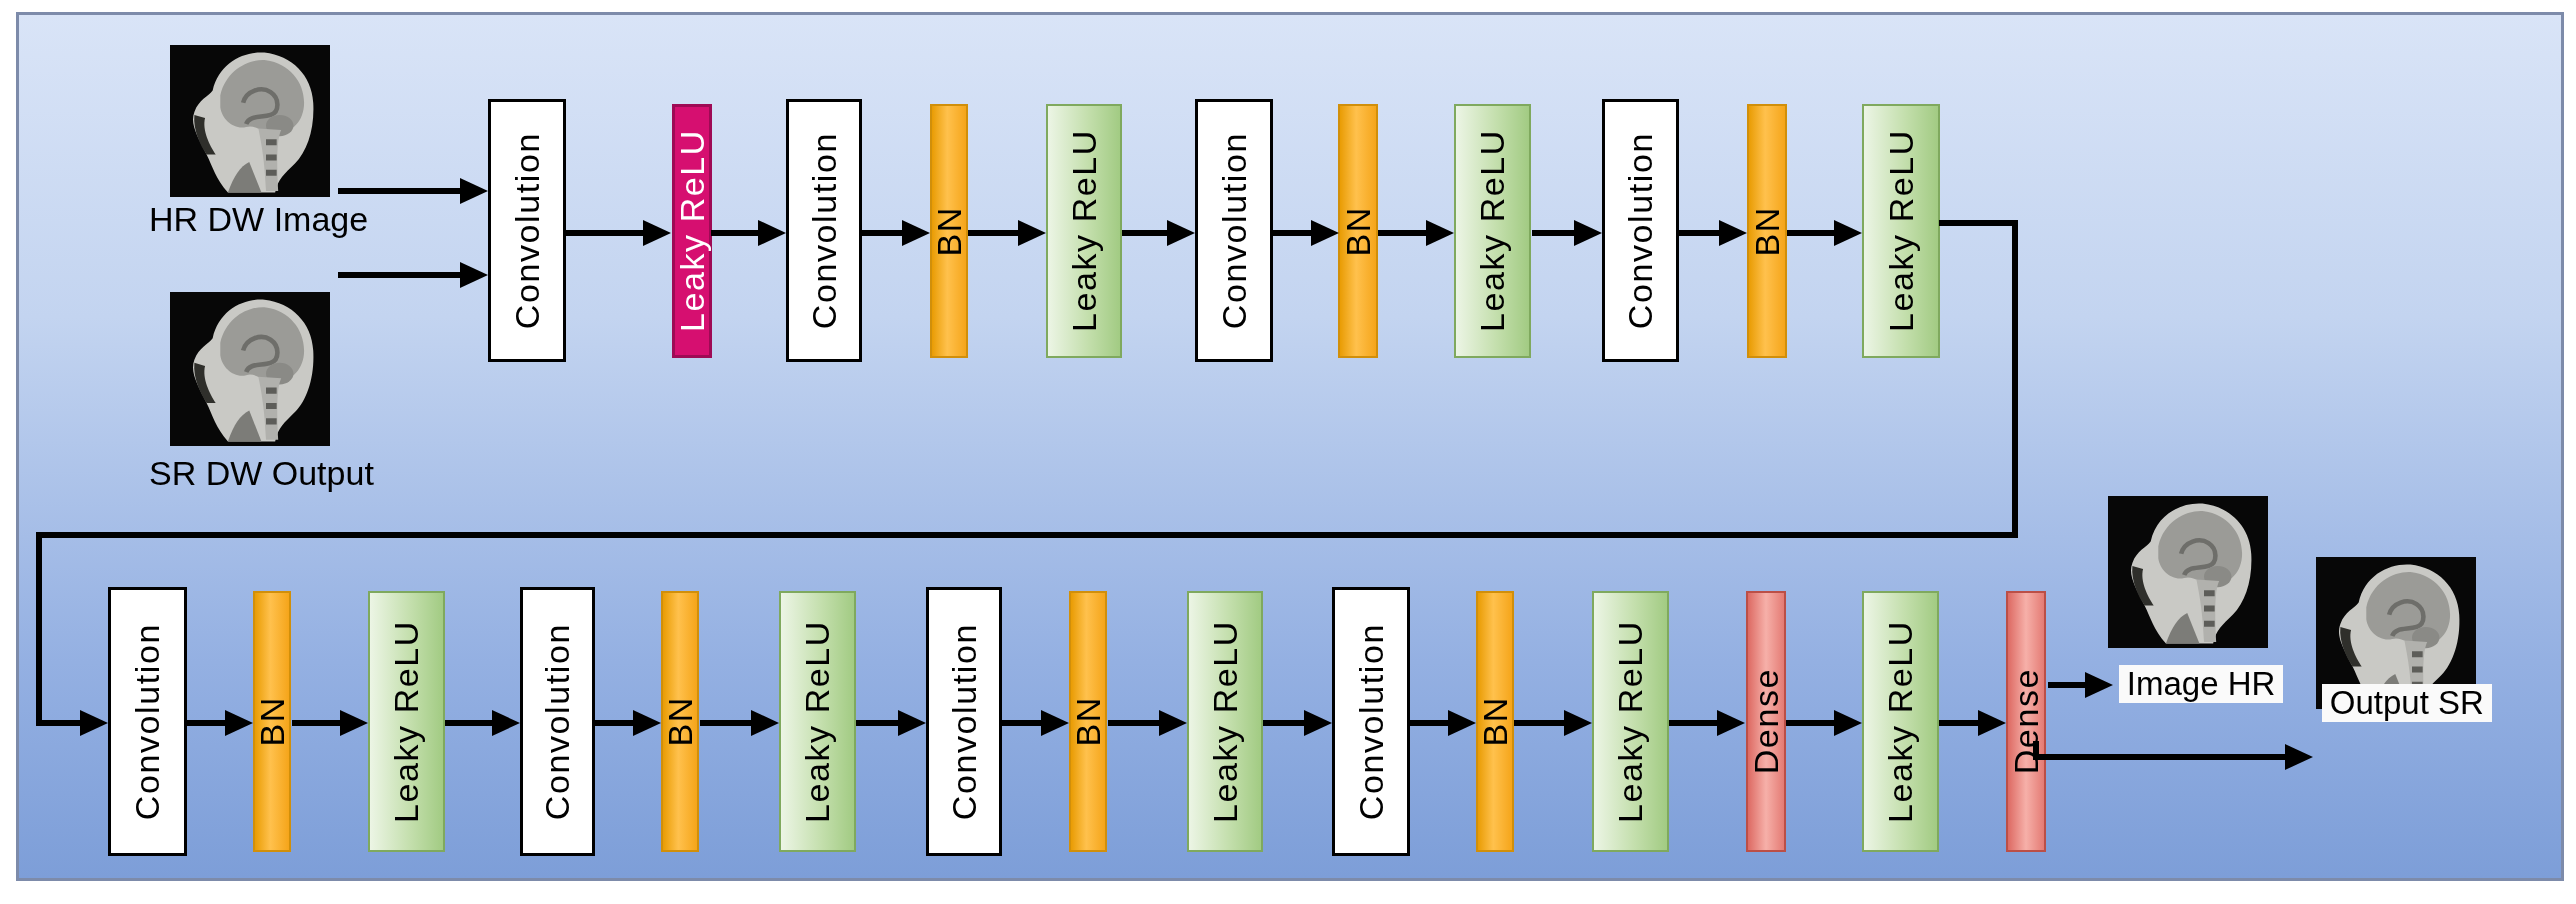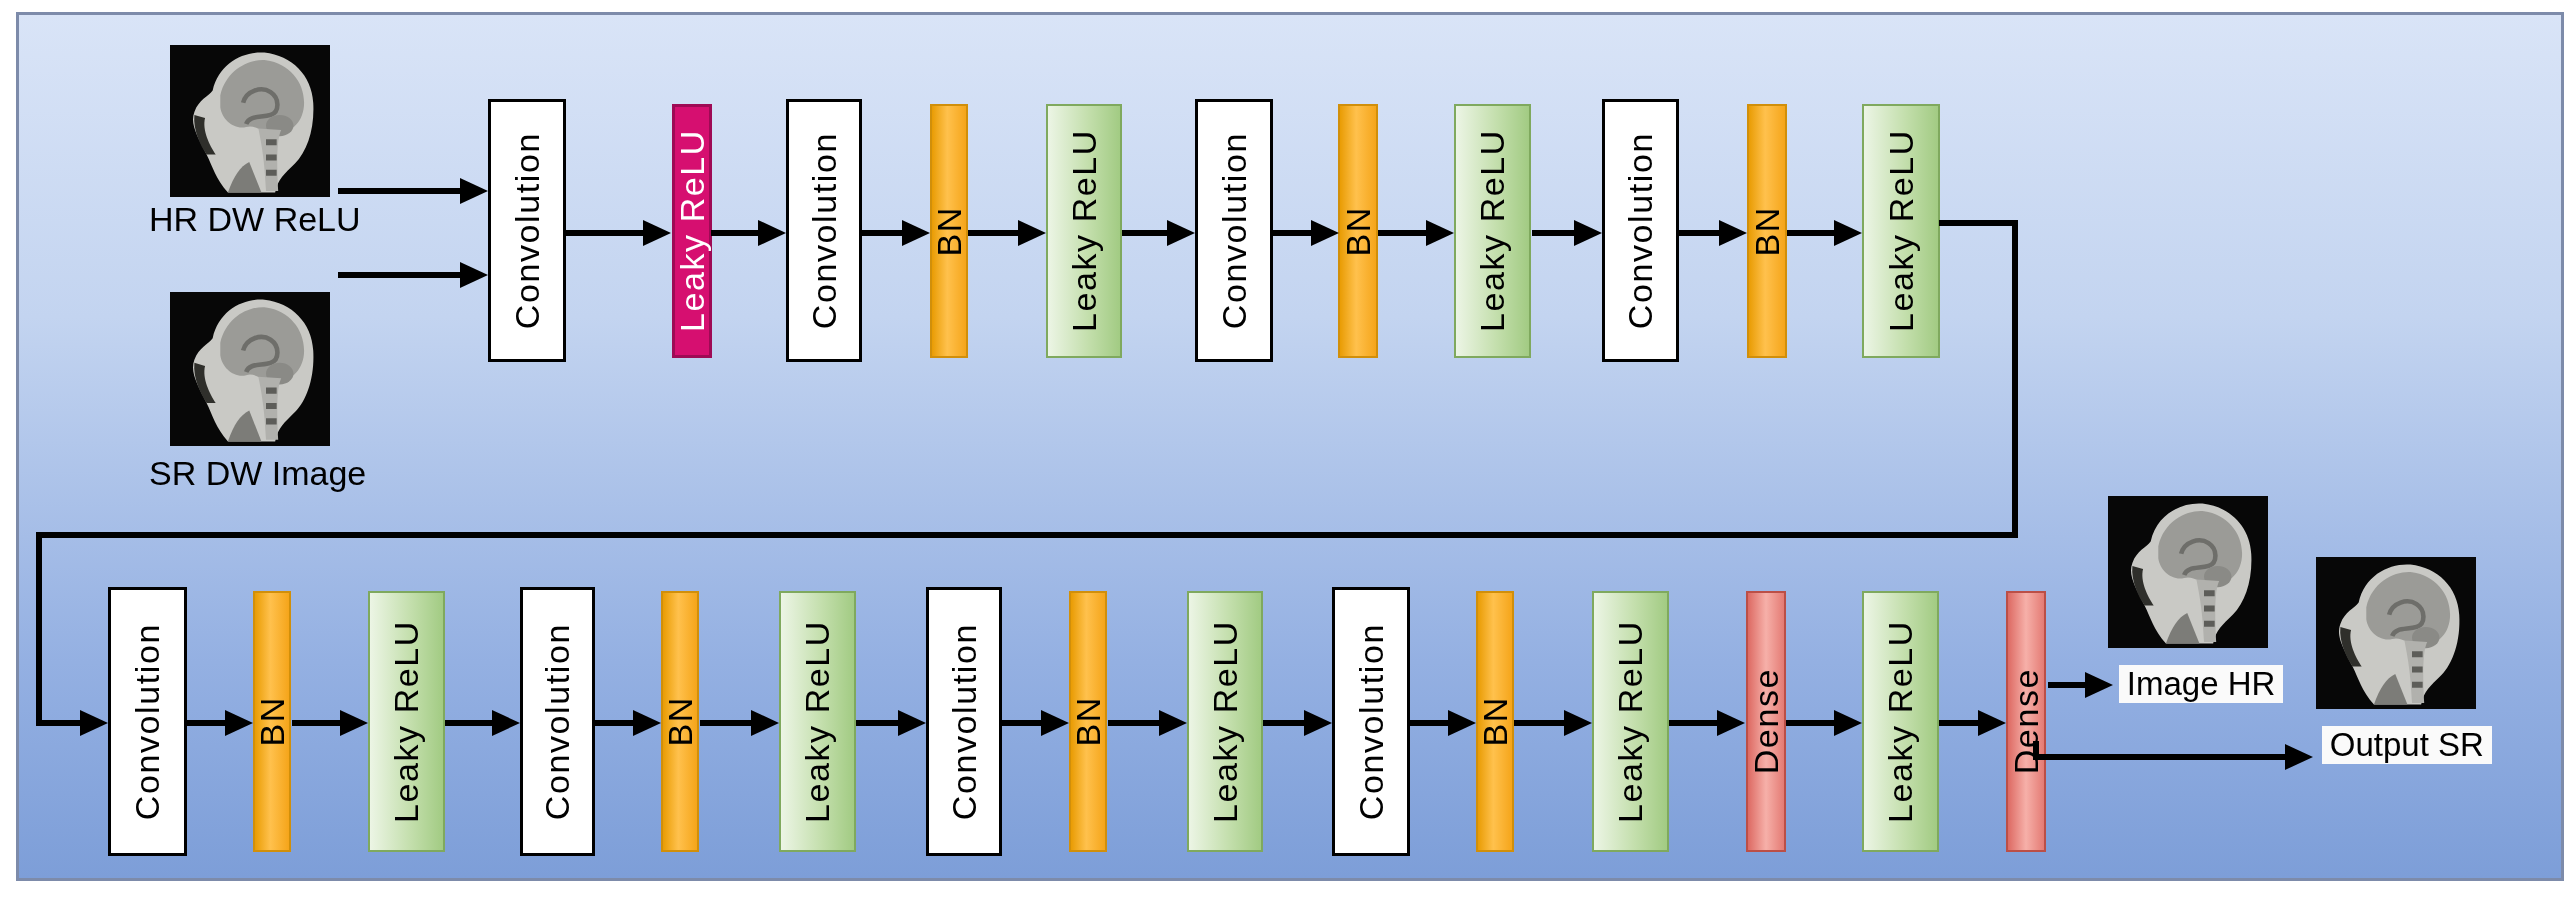--- a/index.html
+++ b/index.html
@@ -88,36 +88,36 @@
     <path d="M38,97 C30,88 28,80 24,72 C18,60 13,52 16,44 C19,36 25,34 28,30 C32,12 48,4 62,5 C80,7 93,20 94,38 C95,55 90,70 82,78 C75,85 71,88 69,97 Z" fill="#c9c9c5"></path>
     <path d="M33,33 C37,16 52,9 63,10 C78,12 88,24 88,38 C88,50 80,58 70,58 C60,58 56,52 50,54 C42,56 34,49 33,41 Z" fill="#9b9b97"></path>
     <path d="M48,38 C50,30 60,27 66,31 C72,35 72,44 66,46 C60,48 52,46 50,52" fill="none" stroke="#6e6e6a" stroke-width="3"></path>
     <ellipse cx="72" cy="53" rx="9" ry="7" fill="#8a8a86"></ellipse>
     <path d="M58,55 C60,65 62,75 63,96 L71,96 C70,76 70,62 73,56 Z" fill="#b1b1ad"></path>
     <path d="M24,72 C20,66 15,56 16,46 L23,48 C21,56 26,66 30,72 Z" fill="#2f2f2b"></path>
     <path d="M38,97 C42,86 46,80 52,77 L60,97 Z" fill="#7c7c78"></path>
     <path d="M63,62 L70,62 L70,66 L63,66 Z M63,72 L70,72 L70,76 L63,76 Z M63,82 L70,82 L70,86 L63,86 Z" fill="#5d5d59"></path>
   </svg>
 </div>
-  <div class="img-label" style="left:149px;top:200px;width:203px">HR DW ReLU</div>
+  <div class="img-label" style="left:149px;top:200px;width:203px">HR DW Image</div>
 
   <div class="mri brain-slot" style="left:170px;top:292px;width:160px;height:154px">
   <svg viewBox="0 0 105 100" preserveAspectRatio="none">
     <rect width="105" height="100" fill="#070707"></rect>
     <path d="M38,97 C30,88 28,80 24,72 C18,60 13,52 16,44 C19,36 25,34 28,30 C32,12 48,4 62,5 C80,7 93,20 94,38 C95,55 90,70 82,78 C75,85 71,88 69,97 Z" fill="#c9c9c5"></path>
     <path d="M33,33 C37,16 52,9 63,10 C78,12 88,24 88,38 C88,50 80,58 70,58 C60,58 56,52 50,54 C42,56 34,49 33,41 Z" fill="#9b9b97"></path>
     <path d="M48,38 C50,30 60,27 66,31 C72,35 72,44 66,46 C60,48 52,46 50,52" fill="none" stroke="#6e6e6a" stroke-width="3"></path>
     <ellipse cx="72" cy="53" rx="9" ry="7" fill="#8a8a86"></ellipse>
     <path d="M58,55 C60,65 62,75 63,96 L71,96 C70,76 70,62 73,56 Z" fill="#b1b1ad"></path>
     <path d="M24,72 C20,66 15,56 16,46 L23,48 C21,56 26,66 30,72 Z" fill="#2f2f2b"></path>
     <path d="M38,97 C42,86 46,80 52,77 L60,97 Z" fill="#7c7c78"></path>
     <path d="M63,62 L70,62 L70,66 L63,66 Z M63,72 L70,72 L70,76 L63,76 Z M63,82 L70,82 L70,86 L63,86 Z" fill="#5d5d59"></path>
   </svg>
 </div>
-  <div class="img-label" style="left:149px;top:454px;width:203px">SR DW Image</div>
+  <div class="img-label" style="left:149px;top:454px;width:203px">SR DW Output</div>
 
   <div class="arrow" style="left:338px;top:188px;width:122px"></div>
   <div class="arrow" style="left:338px;top:272px;width:122px"></div>
 
   <div class="block conv" style="left:488px;top:99px;width:78px;height:263px">
       <span class="vtext">Convolution</span>
     </div>
   <div class="block leaky-first" style="left:672px;top:104px;width:40px;height:254px">
       <span class="vtext">Leaky ReLU</span>
     </div>
@@ -252,15 +252,15 @@
     <path d="M38,97 C42,86 46,80 52,77 L60,97 Z" fill="#7c7c78"></path>
     <path d="M63,62 L70,62 L70,66 L63,66 Z M63,72 L70,72 L70,76 L63,76 Z M63,82 L70,82 L70,86 L63,86 Z" fill="#5d5d59"></path>
   </svg>
 </div>
 
   <div class="arrow" style="left:2048px;top:682px;width:37px"></div>
   <div class="out-label" style="left:2119px;top:665px">Image HR</div>
 
   <div class="cline" style="left:2033px;top:741px;width:6.3px;height:19px"></div>
   <div class="arrow" style="left:2033px;top:754px;width:252px"></div>
-  <div class="out-label" style="left:2322px;top:726px">Output SR</div>
+  <div class="out-label" style="left:2322px;top:684px">Output SR</div>
 </div>
 
 
 </body></html>

